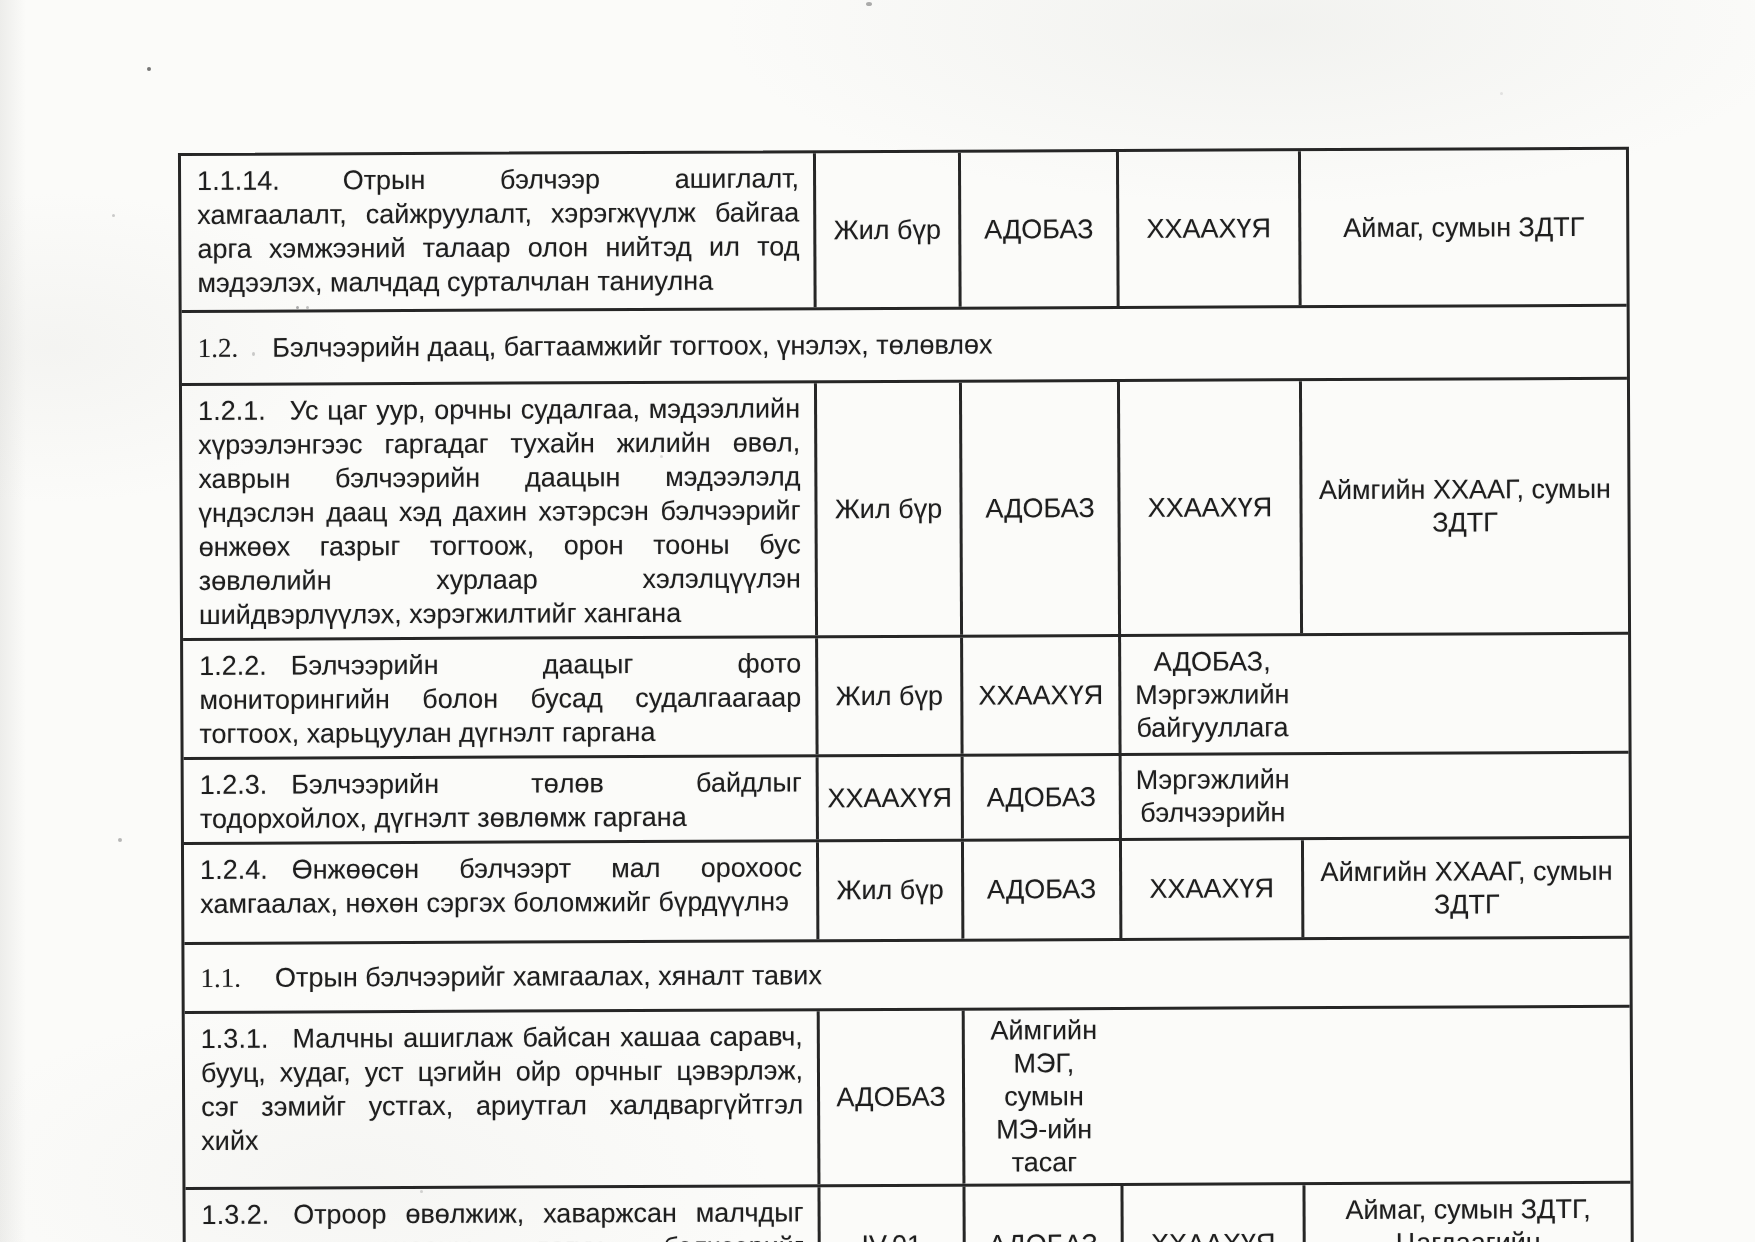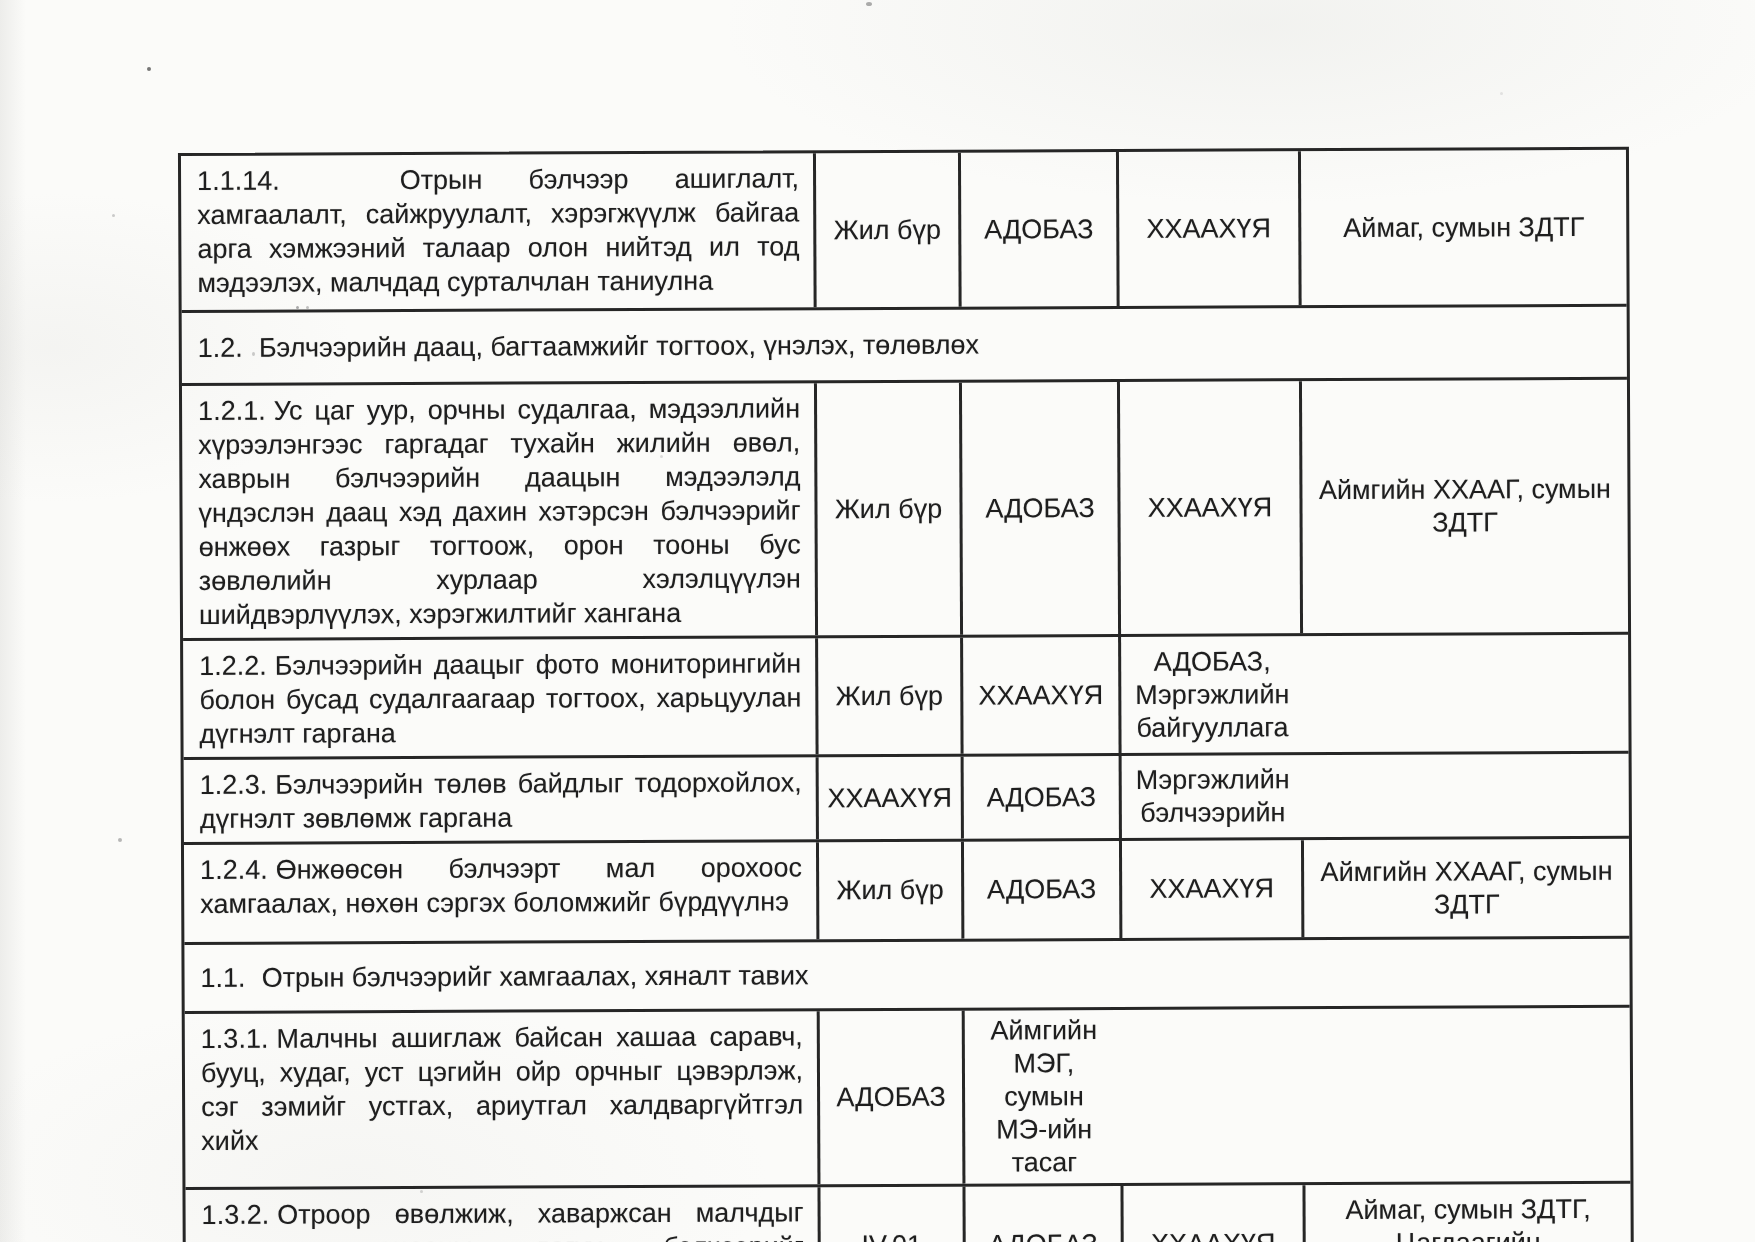--- a/index.html
+++ b/index.html
@@ -30,26 +30,26 @@
   .row.section{grid-template-columns:1445px;}
   .cell{
     box-sizing:border-box;border-right:3px solid #262626;
     display:flex;align-items:center;
     font-size:27px;line-height:34px;
     padding:6px 12px;
     overflow:hidden;
   }
   .cell:last-child,.section-cell{border-right:none;}
   .desc{display:block;text-align:justify;padding:8px 14px 6px 16px;}
-  .desc .no{font-weight:400;margin-right:8px;}
-  .desc .no.gap{display:inline-block;margin-right:120px;}
+  .desc .no{font-weight:400;margin-right:24px;}
+  .desc .no.gap{display:inline-block;margin-right:63px;}
   .center{justify-content:center;text-align:center;line-height:33px;padding:4px 10px;}
   .center span{white-space:pre-line;}
   .section-cell{padding-left:16px;}
-  .section-cell .no{margin-right:16px;}
+  .section-cell .no{margin-right:34px;font-family:Liberation Serif, serif;}
   .speck{position:absolute;border-radius:50%;}
 </style>
 </head>
 <body>
 
 <div class="page">
   <div class="sheet">
     <div class="table">
         <div class="row item" style="min-height: 157px;">
           <div class="cell desc"><span class="no gap">1.1.14.</span><span>Отрын бэлчээр ашиглалт, хамгаалалт, сайжруулалт, хэрэгжүүлж байгаа арга хэмжээний талаар олон нийтэд ил тод мэдээлэх, малчдад сурталчлан таниулна</span></div>

